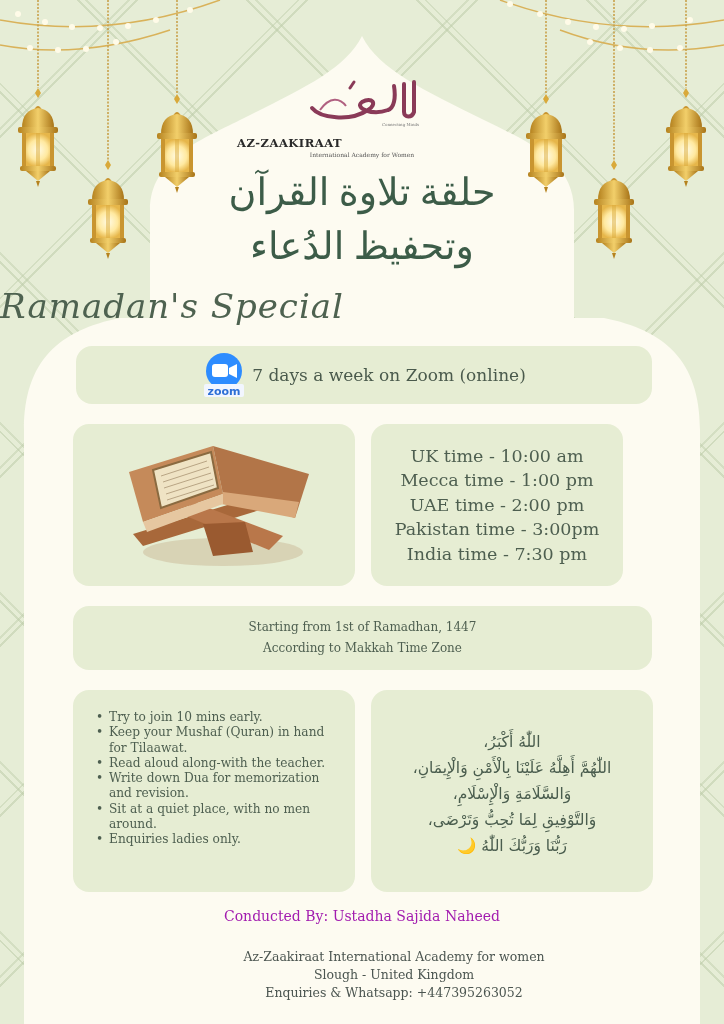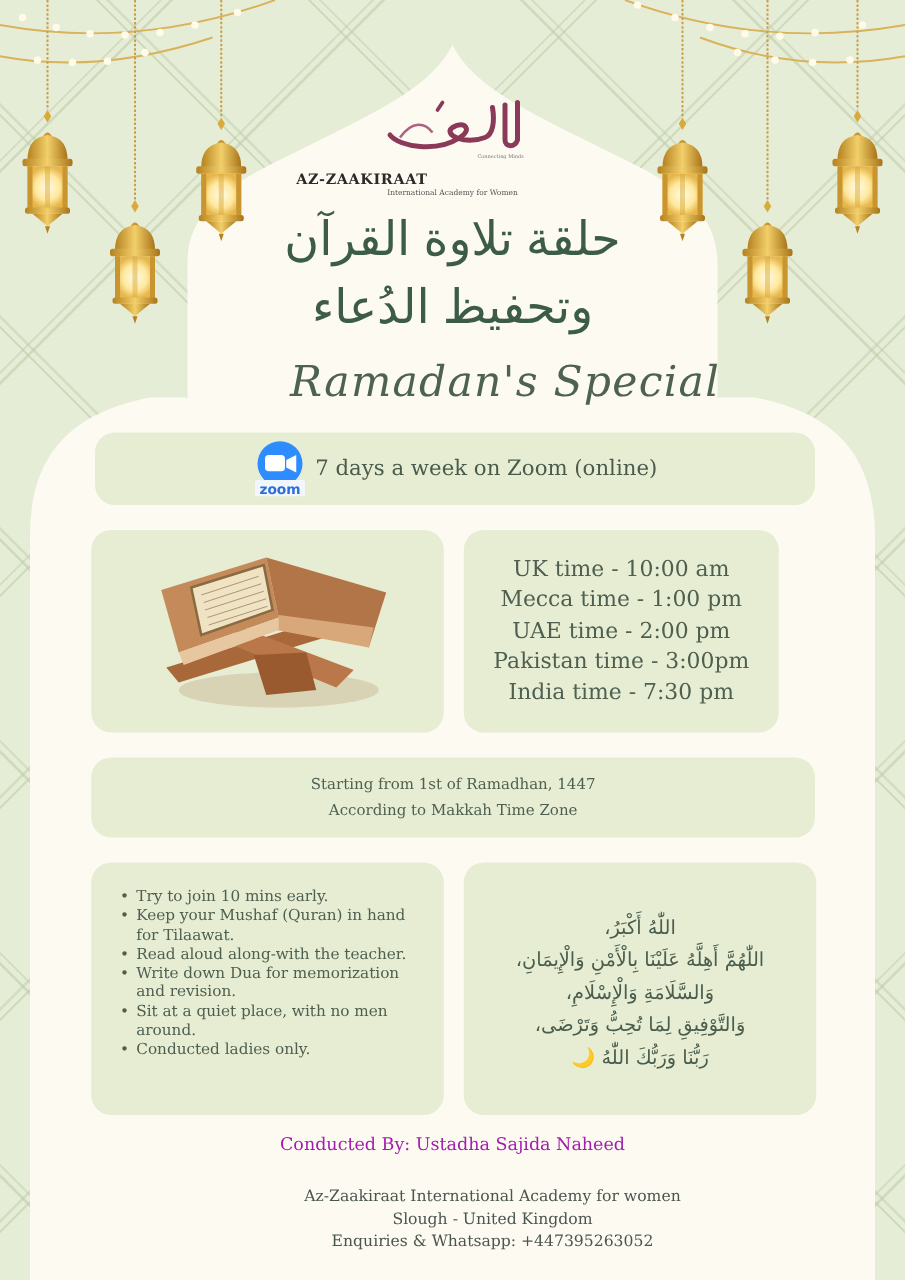--- a/index.html
+++ b/index.html
@@ -23,26 +23,26 @@
   .brand {
     position: absolute; left: 0; width: 579px; top: 136px; text-align: center;
     font-family: "DejaVu Serif", serif; font-weight: bold; font-size: 11.5px; letter-spacing: 0.5px; color: #2a2a2a;
   }
   .brand-sub {
     position: absolute; left: 0; width: 724px; top: 151px; text-align: center;
     font-size: 6px; color: #555;
   }
   .ar-title {
     position: absolute; left: 0; width: 724px; text-align: center;
-    font-family: Liberation Sans, sans-serif; color: #3c5c48; font-size: 38px; line-height: 52px; direction: rtl;
+    font-family: Liberation Serif, serif; color: #3c5c48; font-size: 38px; line-height: 52px; direction: rtl;
   }
   .ar-title.l1 { top: 166px; }
   .ar-title.l2 { top: 220px; }
   .script {
-    position: absolute; left: 0; width: 576px; top: 286px; text-align: right;
+    position: absolute; left: 0; width: 576px; top: 286px; text-align: left;
     font-family: "DejaVu Serif", serif; font-style: italic; font-size: 34px; color: #4e6250;
     letter-spacing: 1px;
   }
   .card { position: absolute; background: #e6edd3; border-radius: 16px; }
   .zoom-card { left: 76px; top: 346px; width: 576px; height: 58px; display: flex; align-items: center; justify-content: center; gap: 6px; }
   .zoom-icon { width: 44px; height: 48px; position: relative; }
   .zoom-card .txt { font-size: 17px; color: #4a5a4c; }
   .quran-card { left: 73px; top: 424px; width: 282px; height: 162px; }
   .times-card { left: 371px; top: 424px; width: 252px; height: 162px; display: flex; flex-direction: column; justify-content: center; align-items: center; }
   .times-card div { font-size: 17.5px; line-height: 24.5px; color: #4e5f50; }
@@ -207,21 +207,21 @@
   <div>According to Makkah Time Zone</div>
 </div>
 
 <div class="card rules-card">
   <ul>
     <li>Try to join 10 mins early.</li>
     <li>Keep your Mushaf (Quran) in hand for Tilaawat.</li>
     <li>Read aloud along-with the teacher.</li>
     <li>Write down Dua for memorization and revision.</li>
     <li>Sit at a quiet place, with no men around.</li>
-    <li>Conducted ladies only.</li>
+    <li>Enquiries ladies only.</li>
   </ul>
 </div>
 
 <div class="card dua-card">
   <div>اللّٰهُ أَكْبَرُ،</div>
   <div>اللّٰهُمَّ أَهِلَّهُ عَلَيْنَا بِالْأَمْنِ وَالْإِيمَانِ،</div>
   <div>وَالسَّلَامَةِ وَالْإِسْلَامِ،</div>
   <div>وَالتَّوْفِيقِ لِمَا تُحِبُّ وَتَرْضَى،</div>
   <div><span>رَبُّنَا وَرَبُّكَ اللّٰهُ</span> <span class="moon">🌙</span></div>
 </div>

